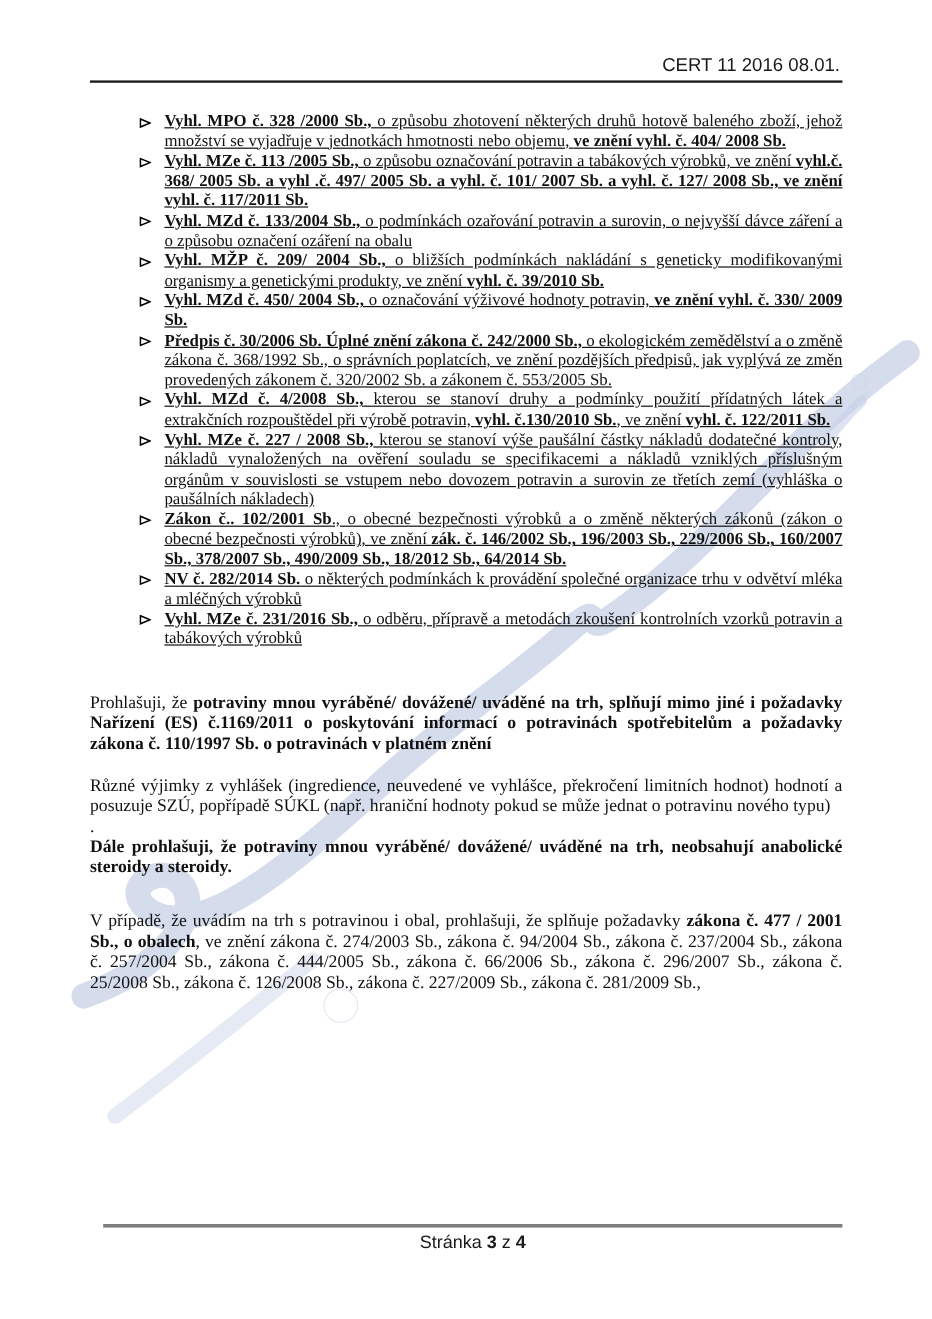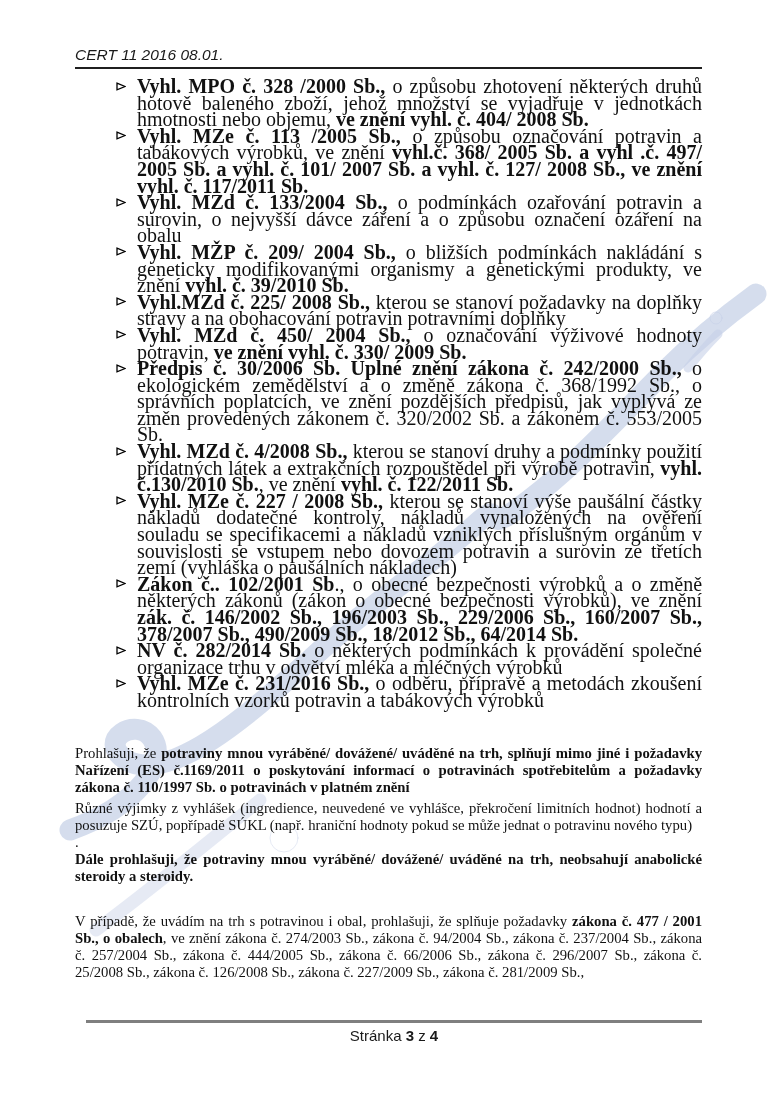--- a/index.html
+++ b/index.html
@@ -10,59 +10,59 @@
     overflow:hidden;
     font-family:"Liberation Serif", serif;
     color:#111111;
   }
   .watermark{
     position:absolute;inset:0;z-index:0;pointer-events:none;
   }
   .content{position:relative;z-index:1;}
   .header{margin:46px 75px 0 75px;}
   .header-title{
-    text-align:left;
+    text-align:right;
     font-family:"Liberation Sans", sans-serif;
-    font-style:italic;
     font-size:15.5px;
     color:#1a1a1a;
     padding-right:2px;
   }
   .header-rule{
     margin-top:3px;
     border-top:2px solid #1f1f1f;
     height:0;
   }
   ul.reg-list{
-    margin:9px 75px 0 75px;
+    margin:25px 75px 0 75px;
     padding:0;
     list-style:none;
-    font-size:20px;
+    font-size:14px;
     line-height:16.6px;
+    text-decoration:underline;
   }
   ul.reg-list li{
     position:relative;
     padding-left:62px;
     text-align:justify;
   }
   ul.reg-list li .bullet{
     position:absolute;
     left:41px;top:3.5px;
     width:10px;height:9px;
   }
   .b{font-weight:bold;}
   .paras{margin:0 75px;}
   .para{
     margin:0;
     font-size:14.7px;
     line-height:17px;
     text-align:justify;
   }
   .para[data-name="declaration-foods-paragraph"]{margin-top:36px;}
-  .para[data-name="exceptions-paragraph"]{margin-top:4px;}
+  .para[data-name="exceptions-paragraph"]{margin-top:18px;}
   .para[data-name="stray-period"]{margin-top:0;}
   .para[data-name="declaration-steroids-paragraph"]{margin-top:0;}
   .para[data-name="packaging-paragraph"]{margin-top:28px;}
   .footer{
     position:absolute;
     left:86px;right:75px;
     top:1020px;
     z-index:1;
   }
   .footer-rule{border-top:3px solid #7f7f7f;height:0;}
@@ -114,25 +114,20 @@
 <span class="b" data-name="bold-text-segment">Vyhl. MZd č. 133/2004 Sb.,</span><span data-name="text-segment"> o podmínkách ozařování potravin a surovin, o nejvyšší dávce záření a o způsobu označení ozáření na obalu</span></li>
         <li data-name="regulation-list-item">
   <svg class="bullet" viewBox="0 0 10 9" data-name="list-bullet-arrowhead-icon">
     <path d="M1 1.2 L9 4.5 L1 7.8 Z" fill="none" stroke="#000000" stroke-width="1.3"></path>
   </svg>
 <span class="b" data-name="bold-text-segment">Vyhl. MŽP č. 209/ 2004 Sb.,</span><span data-name="text-segment"> o bližších podmínkách nakládání s geneticky modifikovanými organismy a genetickými produkty, ve znění </span><span class="b" data-name="bold-text-segment">vyhl. č. 39/2010 Sb.</span></li>
         <li data-name="regulation-list-item">
   <svg class="bullet" viewBox="0 0 10 9" data-name="list-bullet-arrowhead-icon">
     <path d="M1 1.2 L9 4.5 L1 7.8 Z" fill="none" stroke="#000000" stroke-width="1.3"></path>
   </svg>
-<span class="b" data-name="bold-text-segment">Vyhl.MZd č. 225/ 2008 Sb.,</span><span data-name="text-segment"> kterou se stanoví požadavky na doplňky stravy a na obohacování potravin potravními doplňky</span></li>
-        <li data-name="regulation-list-item">
-  <svg class="bullet" viewBox="0 0 10 9" data-name="list-bullet-arrowhead-icon">
-    <path d="M1 1.2 L9 4.5 L1 7.8 Z" fill="none" stroke="#000000" stroke-width="1.3"></path>
-  </svg>
 <span class="b" data-name="bold-text-segment">Vyhl. MZd č. 450/ 2004 Sb.,</span><span data-name="text-segment"> o označování výživové hodnoty potravin, </span><span class="b" data-name="bold-text-segment">ve znění vyhl. č. 330/ 2009 Sb.</span></li>
         <li data-name="regulation-list-item">
   <svg class="bullet" viewBox="0 0 10 9" data-name="list-bullet-arrowhead-icon">
     <path d="M1 1.2 L9 4.5 L1 7.8 Z" fill="none" stroke="#000000" stroke-width="1.3"></path>
   </svg>
 <span class="b" data-name="bold-text-segment">Předpis č. 30/2006 Sb. Úplné znění zákona č. 242/2000 Sb.,</span><span data-name="text-segment"> o ekologickém zemědělství a o změně zákona č. 368/1992 Sb., o správních poplatcích, ve znění pozdějších předpisů, jak vyplývá ze změn provedených zákonem č. 320/2002 Sb. a zákonem č. 553/2005 Sb.</span></li>
         <li data-name="regulation-list-item">
   <svg class="bullet" viewBox="0 0 10 9" data-name="list-bullet-arrowhead-icon">
     <path d="M1 1.2 L9 4.5 L1 7.8 Z" fill="none" stroke="#000000" stroke-width="1.3"></path>
   </svg>

